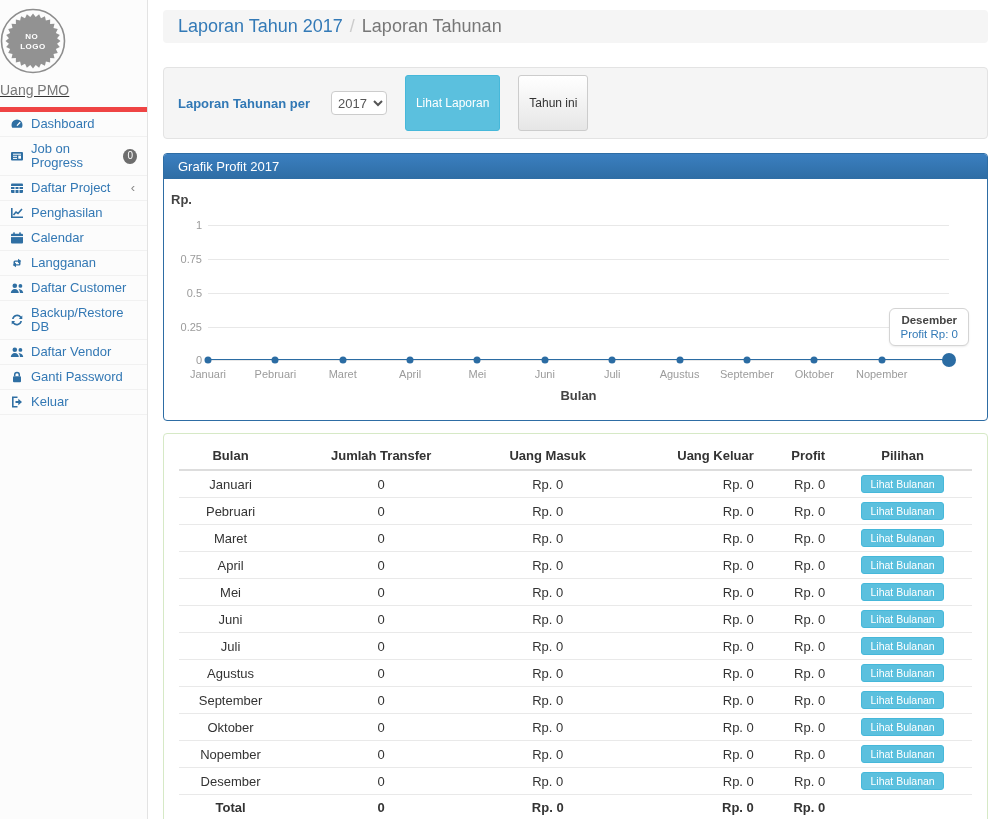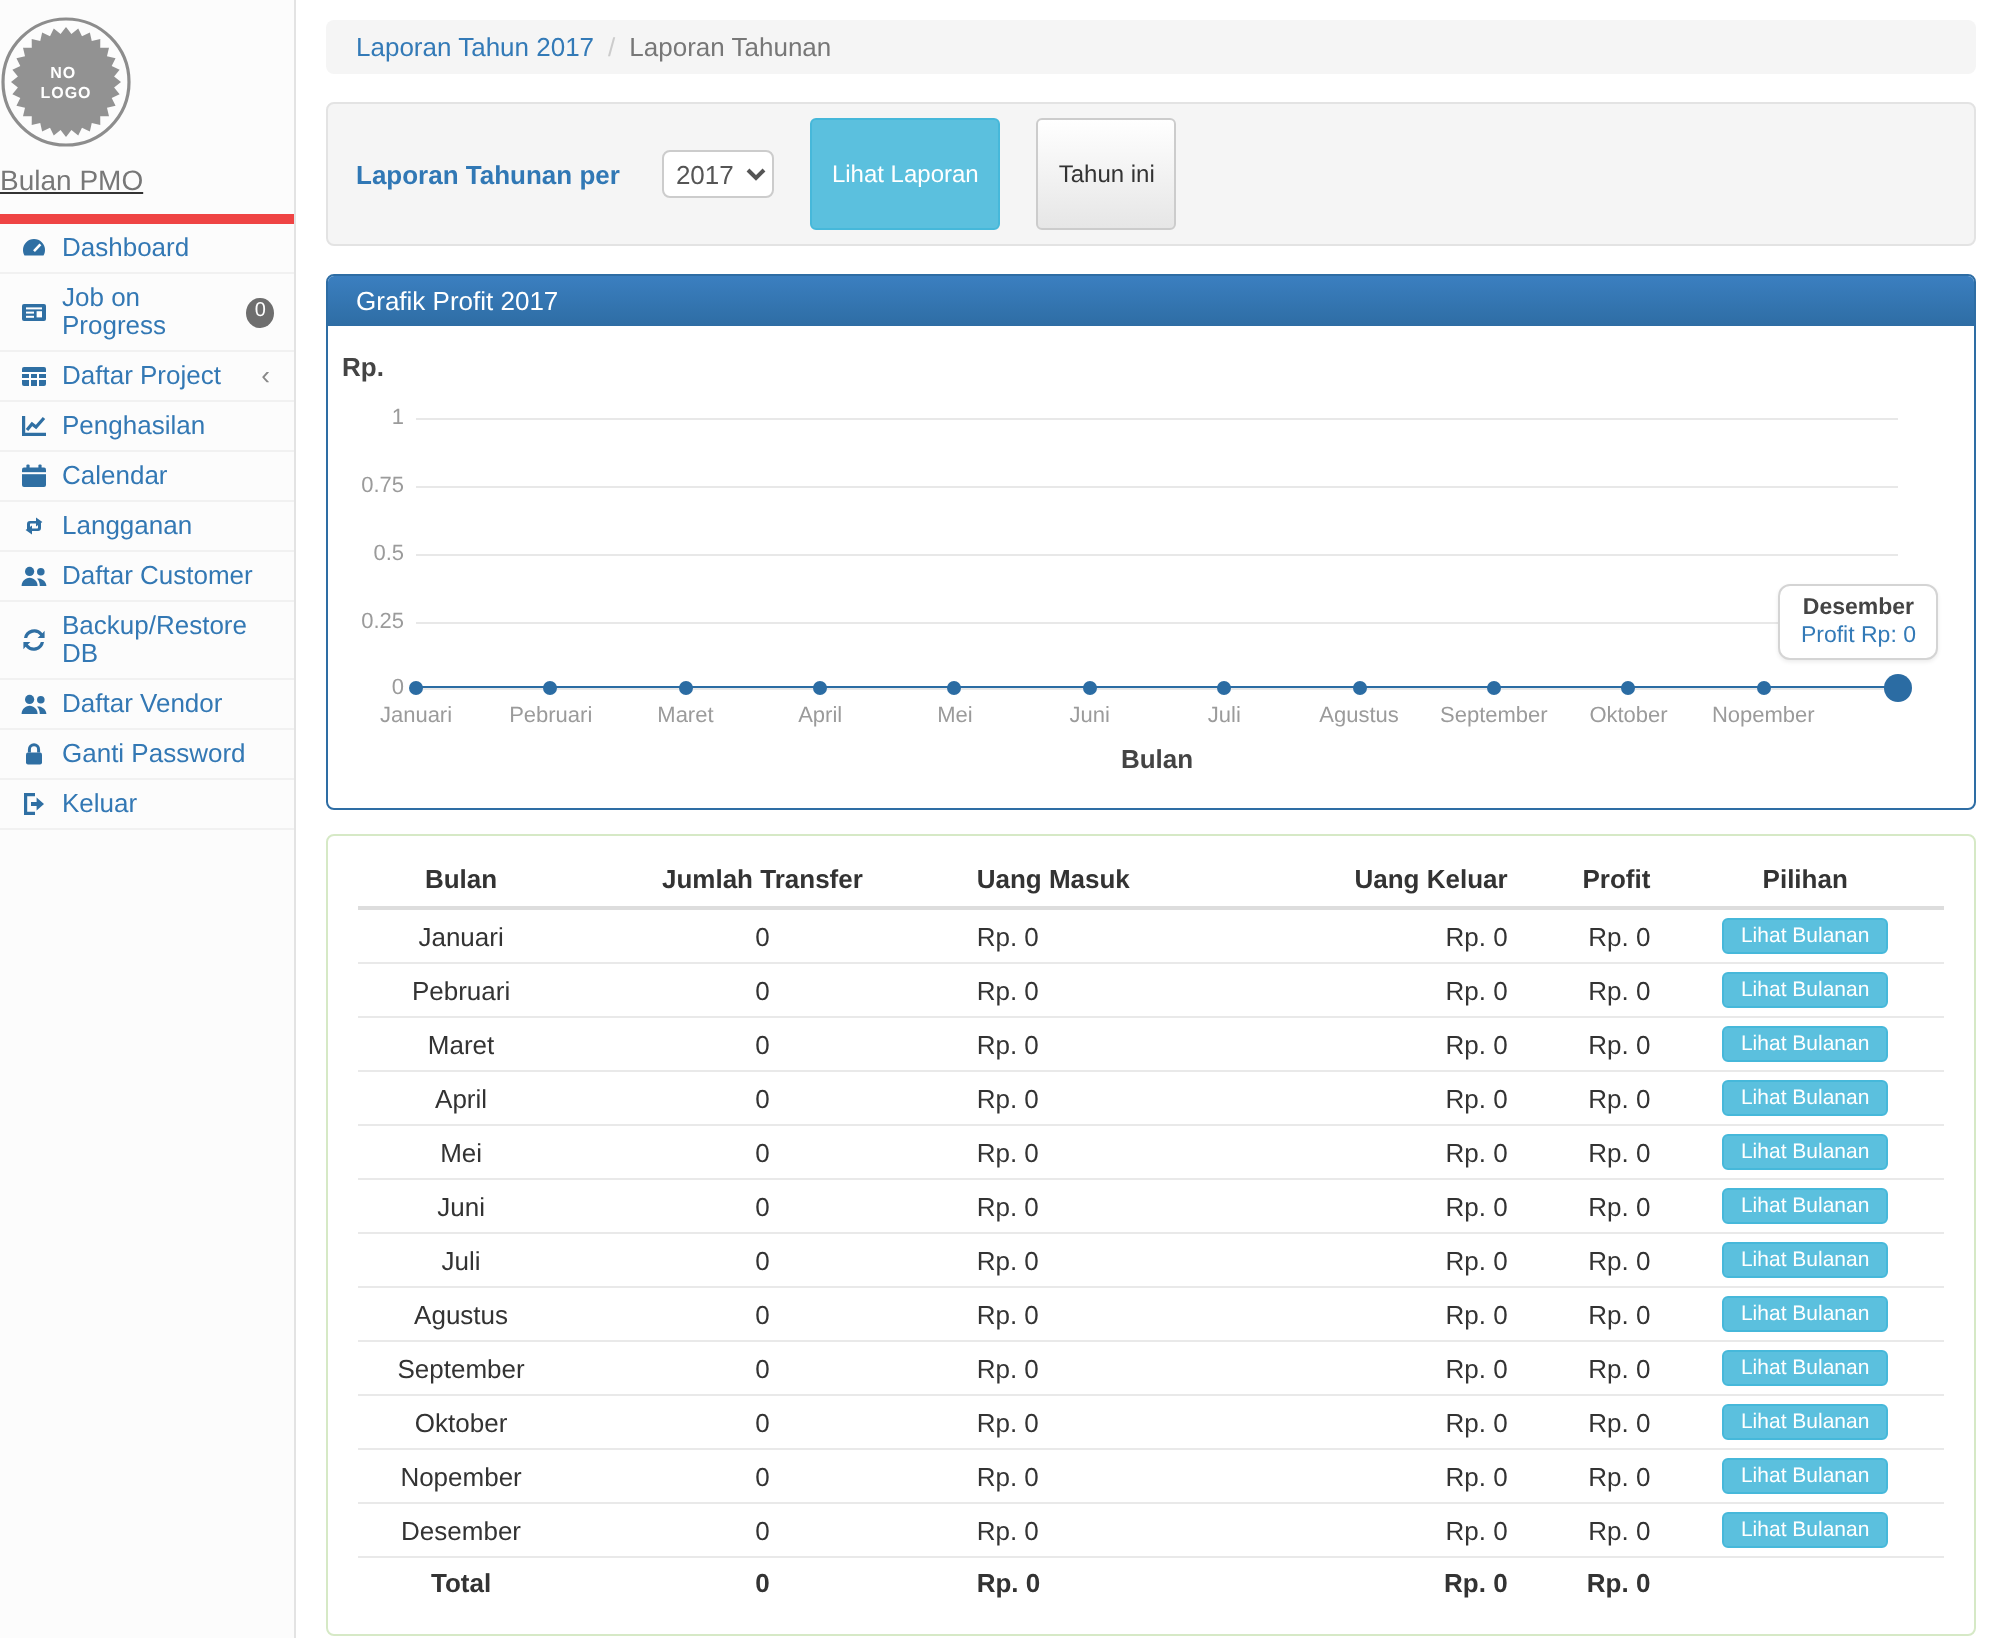--- a/index.html
+++ b/index.html
@@ -26,22 +26,22 @@
   .badge-count {
     margin-left:auto; background:#6e6e6e; color:#fff; border-radius:50%;
     width:15px; height:15px; font-size:10px; display:flex;
     align-items:center; justify-content:center; margin-right:4px;
   }
   .chev { margin-left:auto; color:#888; font-size:13px; margin-right:6px; line-height:10px; }
 
   
   .content { flex:1; padding:10px 12px 12px 15px; background:#fff; }
   .breadcrumb {
-    background:#f5f5f5; border-radius:4px; padding:6px 15px; margin-bottom:14px;
-    font-size:13px; color:#777; display:flex; gap:7px; align-items:center;text-align:right;
+    background:#f5f5f5; border-radius:4px; padding:6px 15px; margin-bottom:24px;
+    font-size:18px; color:#777; display:flex; gap:7px; align-items:center;text-align:right;
   }
   .breadcrumb a { color:#337ab7; text-decoration:none; }
   .crumb-sep { color:#ccc; }
 
   .well {
     background:#f5f5f5; border:1px solid #e3e3e3; border-radius:4px;
     padding:7px 14px; margin-bottom:14px; display:flex; align-items:center; gap:18px;
   }
   .well-label { color:#3178b5; font-weight:bold; margin-right:3px; }
   select.year {
@@ -87,21 +87,21 @@
   .tooltip .tt-value { color:#337ab7; }
 
   
   .panel-success .panel-body { padding:8px 15px 14px; }
   table.report { width:100%; border-collapse:collapse; font-size:13px; }
   .report th { padding:6px 8px; border-bottom:2px solid #ddd; color:#333; font-weight:bold; }
   .report td { padding:4px 8px; height:24px; }
   .report tbody tr + tr td, .report tfoot td { border-top:1px solid #e9e9e9; }
   .c-bulan   { width:13%;   text-align:center; }
   .c-transfer{ width:25%;   text-align:center; }
-  .c-masuk   { width:17%;   text-align:left; }
+  .c-masuk   { width:17%;   text-align:center; }
   .c-keluar  { width:18.5%; text-align:right; }
   .c-profit  { width:9%;    text-align:right; }
   .c-pilihan { width:17.5%; text-align:center; }
   .report tfoot td { font-weight:bold; }
   .btn-mini {
     background:#5bc0de; border:1px solid #46b8da; color:#fff;
     font-size:10.5px; padding:2px 8px; border-radius:3px; cursor:pointer; font-family:inherit;
   }
 </style>
 </head>
@@ -112,21 +112,21 @@
   <aside class="sidebar">
     <div class="brand">
       <svg class="seal" width="66" height="66" viewBox="0 0 66 66">
         <circle cx="33" cy="33" r="31.5" fill="none" stroke="#8d8d8d" stroke-width="1.6"></circle>
         <path id="seal-path" fill="#929292" d="M33.00 5.50 L35.71 8.95 L39.12 6.19 L40.99 10.16 L44.93 8.22 L45.88 12.51 L50.15 11.50 L50.11 15.89 L54.50 15.85 L53.49 20.12 L57.78 21.07 L55.84 25.01 L59.81 26.88 L57.05 30.29 L60.50 33.00 L57.05 35.71 L59.81 39.12 L55.84 40.99 L57.78 44.93 L53.49 45.88 L54.50 50.15 L50.11 50.11 L50.15 54.50 L45.88 53.49 L44.93 57.78 L40.99 55.84 L39.12 59.81 L35.71 57.05 L33.00 60.50 L30.29 57.05 L26.88 59.81 L25.01 55.84 L21.07 57.78 L20.12 53.49 L15.85 54.50 L15.89 50.11 L11.50 50.15 L12.51 45.88 L8.22 44.93 L10.16 40.99 L6.19 39.12 L8.95 35.71 L5.50 33.00 L8.95 30.29 L6.19 26.88 L10.16 25.01 L8.22 21.07 L12.51 20.12 L11.50 15.85 L15.89 15.89 L15.85 11.50 L20.12 12.51 L21.07 8.22 L25.01 10.16 L26.88 6.19 L30.29 8.95 Z"></path>
         <text text-anchor="middle" fill="#fff" font-size="8" font-weight="bold" letter-spacing="0.5">
           <tspan x="33" y="31">NO</tspan>
           <tspan x="33" y="41">LOGO</tspan>
         </text>
       </svg>
-      <div class="brand-name">Bulan PMO</div>
+      <div class="brand-name">Uang PMO</div>
     </div>
     <nav class="menu">
         <a class="menu-item" href="#">
           <span class="mi-icon">
             <svg viewBox="0 0 14 14">
               <path fill="#2f6fa3" d="M7 2.5A5.5 5.5 0 0 0 1.5 8c0 1 .27 1.95.75 2.75h9.5c.48-.8.75-1.75.75-2.75A5.5 5.5 0 0 0 7 2.5z"></path>
               <line x1="7" y1="8.6" x2="10.2" y2="5.2" stroke="#fff" stroke-width="1.3"></line>
             </svg>
           </span>
           <span>Dashboard</span>

